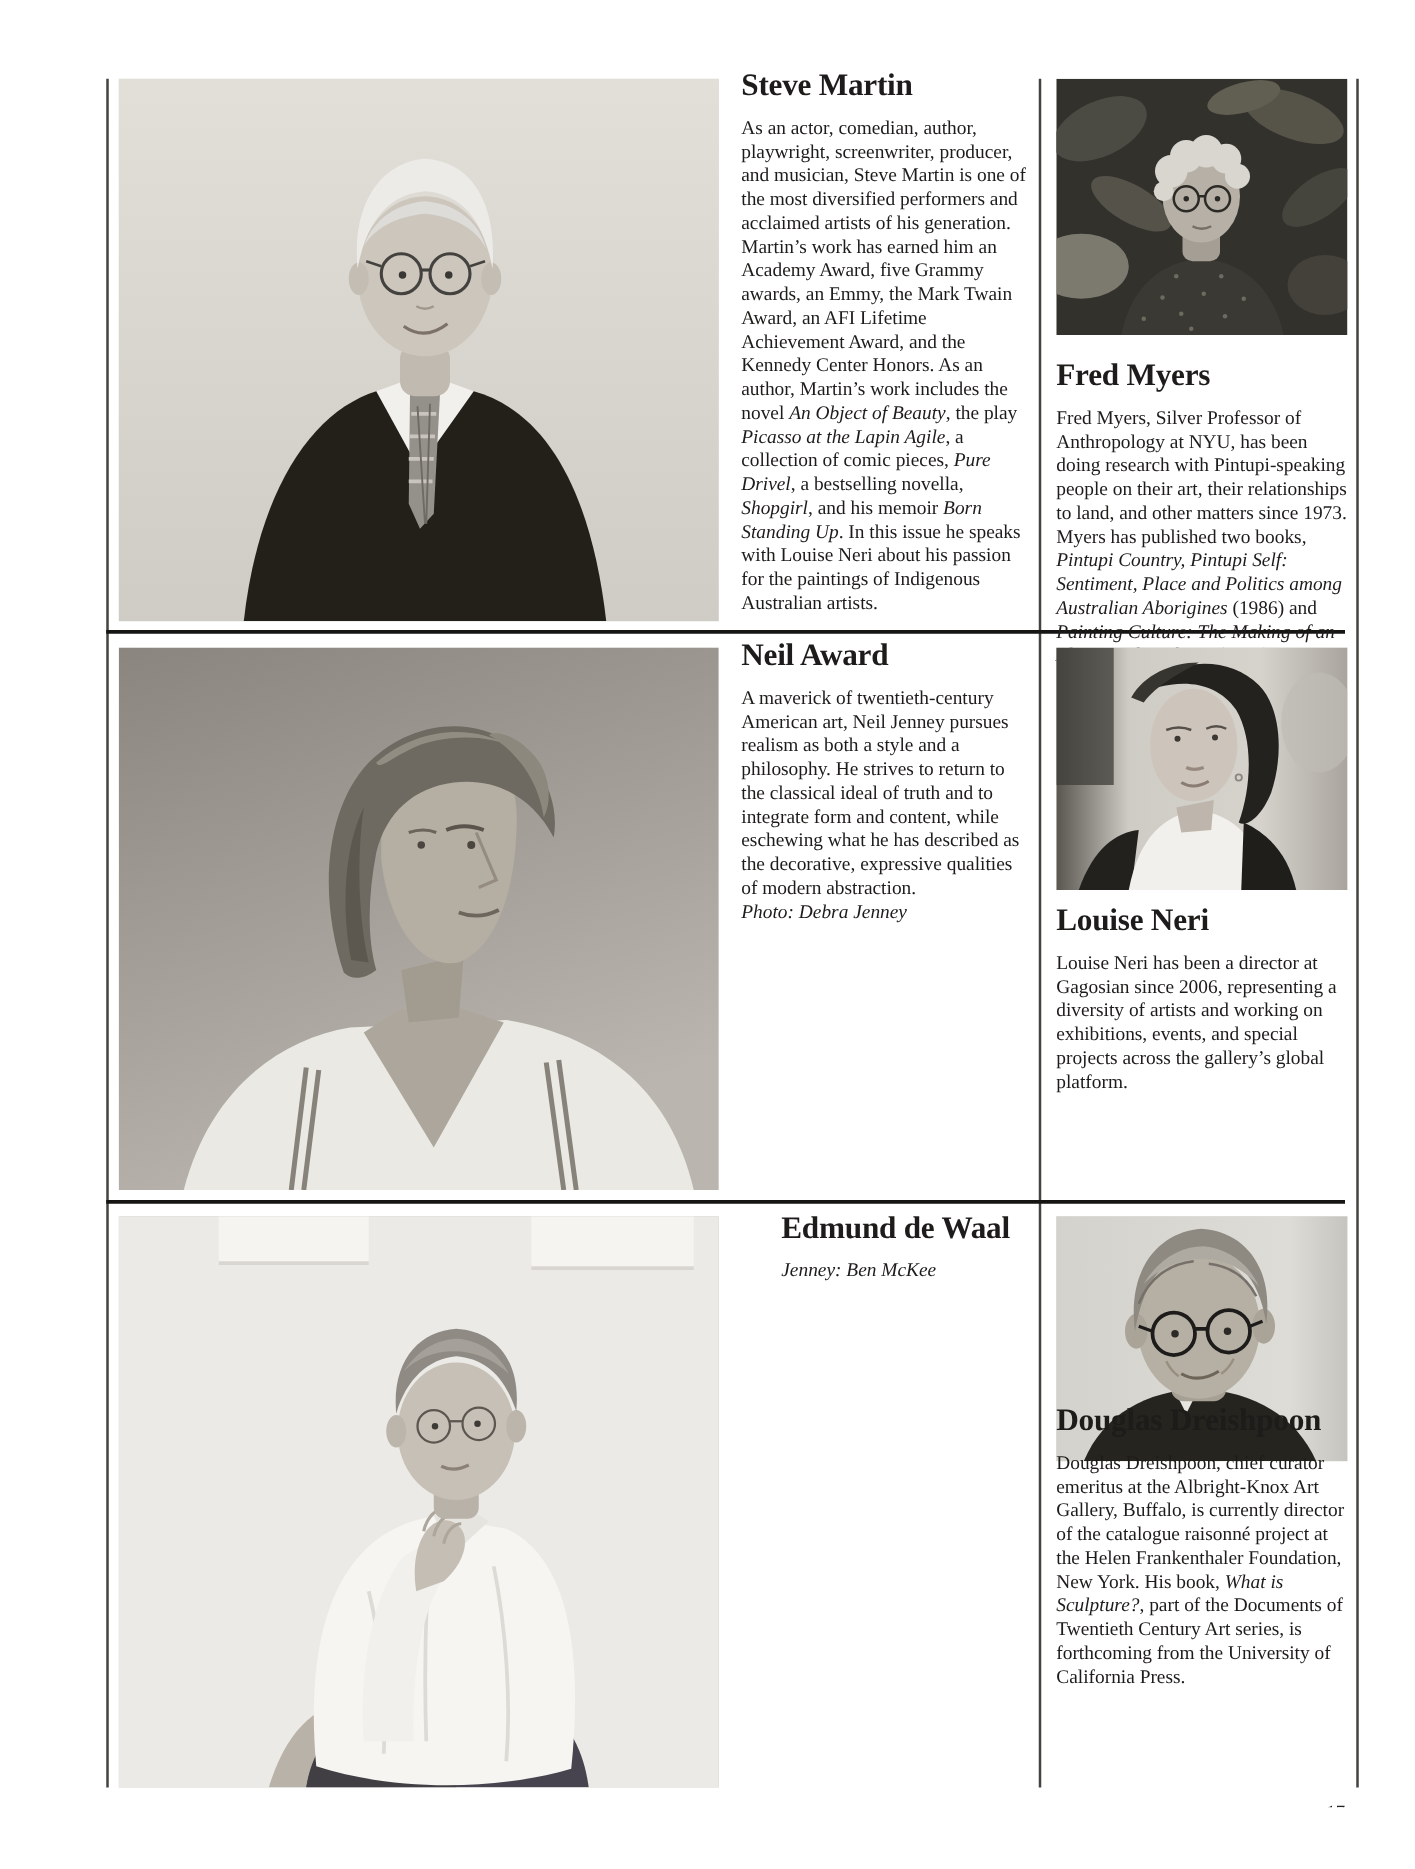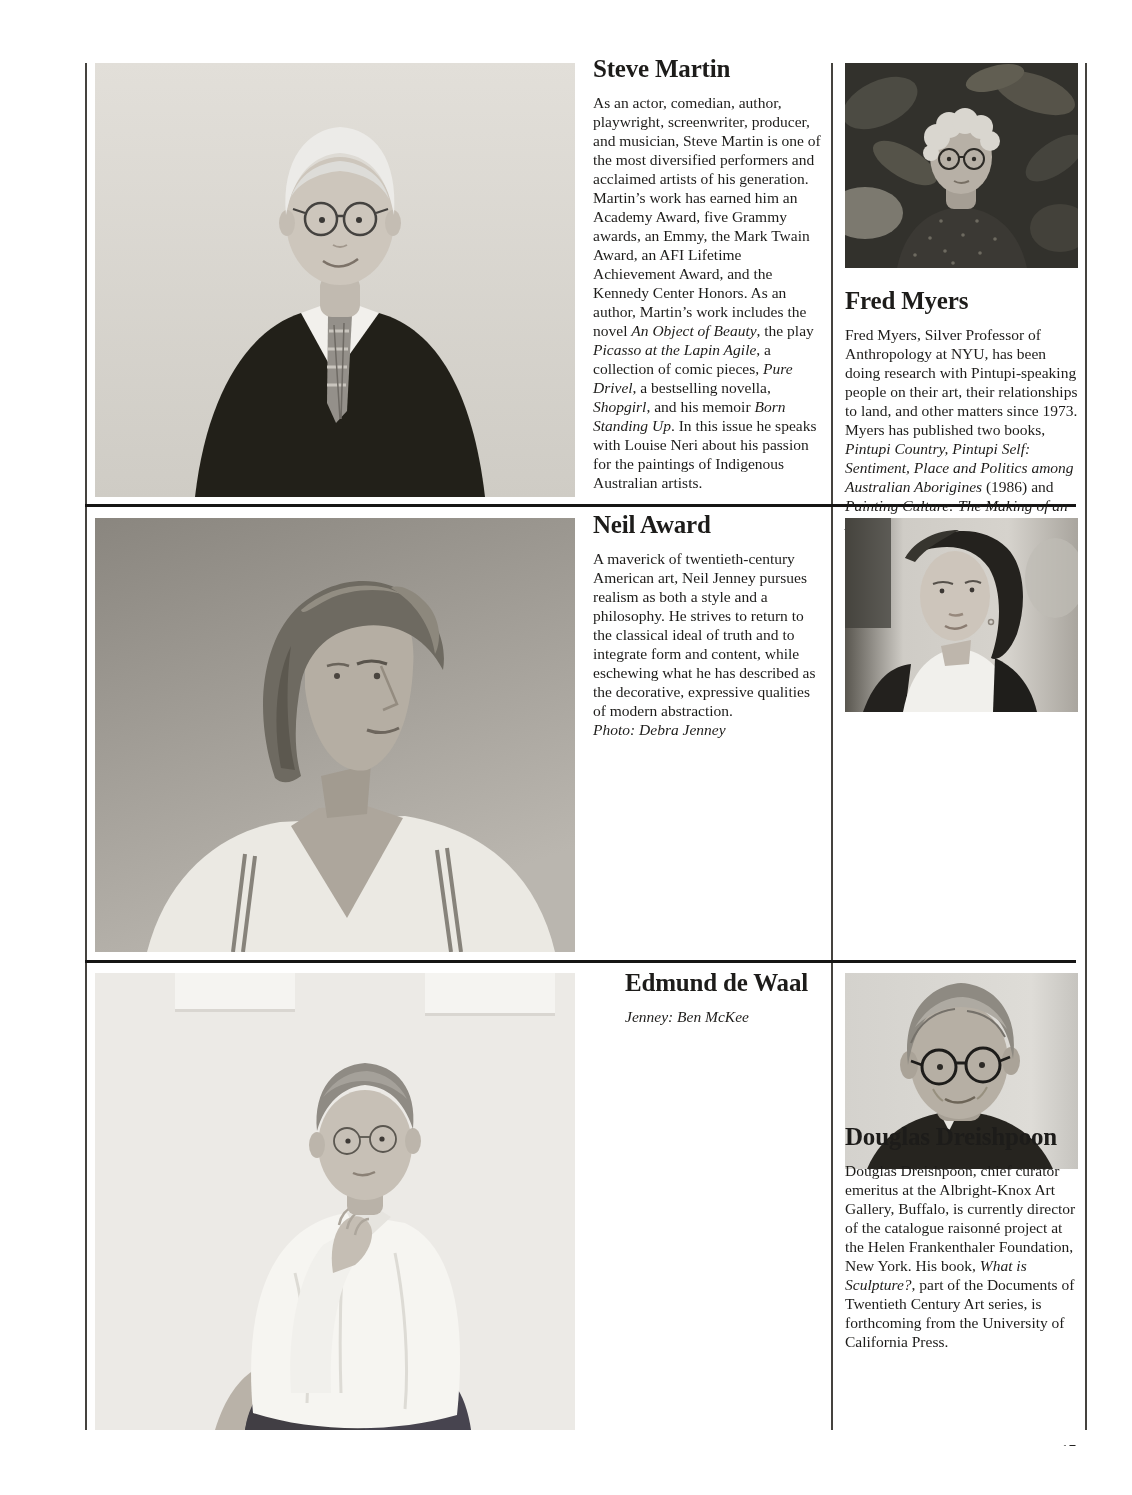--- a/index.html
+++ b/index.html
@@ -172,20 +172,24 @@
       <path d="M88 66 Q98 62 108 66" fill="none" stroke="#55504a" stroke-width="2"></path>
       <path d="M120 65 Q128 61 136 65" fill="none" stroke="#55504a" stroke-width="2"></path>
       <circle cx="97" cy="73" r="2.4" fill="#3b3733"></circle>
       <circle cx="127" cy="72" r="2.4" fill="#3b3733"></circle>
       <path d="M104 96 Q110 99 118 96" fill="none" stroke="#97897d" stroke-width="2.5"></path>
       <path d="M100 108 Q110 114 122 107" fill="none" stroke="#8a7c71" stroke-width="2.5"></path>
       <circle cx="146" cy="104" r="2.5" fill="none" stroke="#8d867d" stroke-width="1.5"></circle>
     </svg>
   </div>
 
+  <div class="textcol col-right" style="top:724px;">
+    <h2 class="name-hd">Louise Neri</h2>
+    <div class="bio"><span>Louise Neri has been a director at Gagosian since 2006, representing a diversity of artists and working on exhibitions, events, and special projects across the gallery’s global platform.</span></div>
+  </div>
 
   <div class="photo" style="left:95px;top:973px;width:480px;height:457px;" aria-label="black-and-white portrait of Edmund de Waal seated in a white shirt with hand on chin">
     <svg viewBox="0 0 480 457" preserveAspectRatio="none" aria-hidden="true">
       <rect width="480" height="457" fill="#eceae6"></rect>
       <rect x="80" y="0" width="120" height="38" fill="#f5f4f1"></rect>
       <rect x="330" y="0" width="130" height="42" fill="#f5f4f1"></rect>
       <rect x="80" y="36" width="120" height="3" fill="#d9d6d1"></rect>
       <rect x="330" y="40" width="130" height="3" fill="#d9d6d1"></rect>
       <path d="M120 457 C135 408 160 390 190 386 L210 457 Z" fill="#b9b2a8"></path>
       <path d="M150 457 C160 400 210 382 258 380 L330 388 C360 400 372 428 376 457 Z" fill="#47444f"></path>

